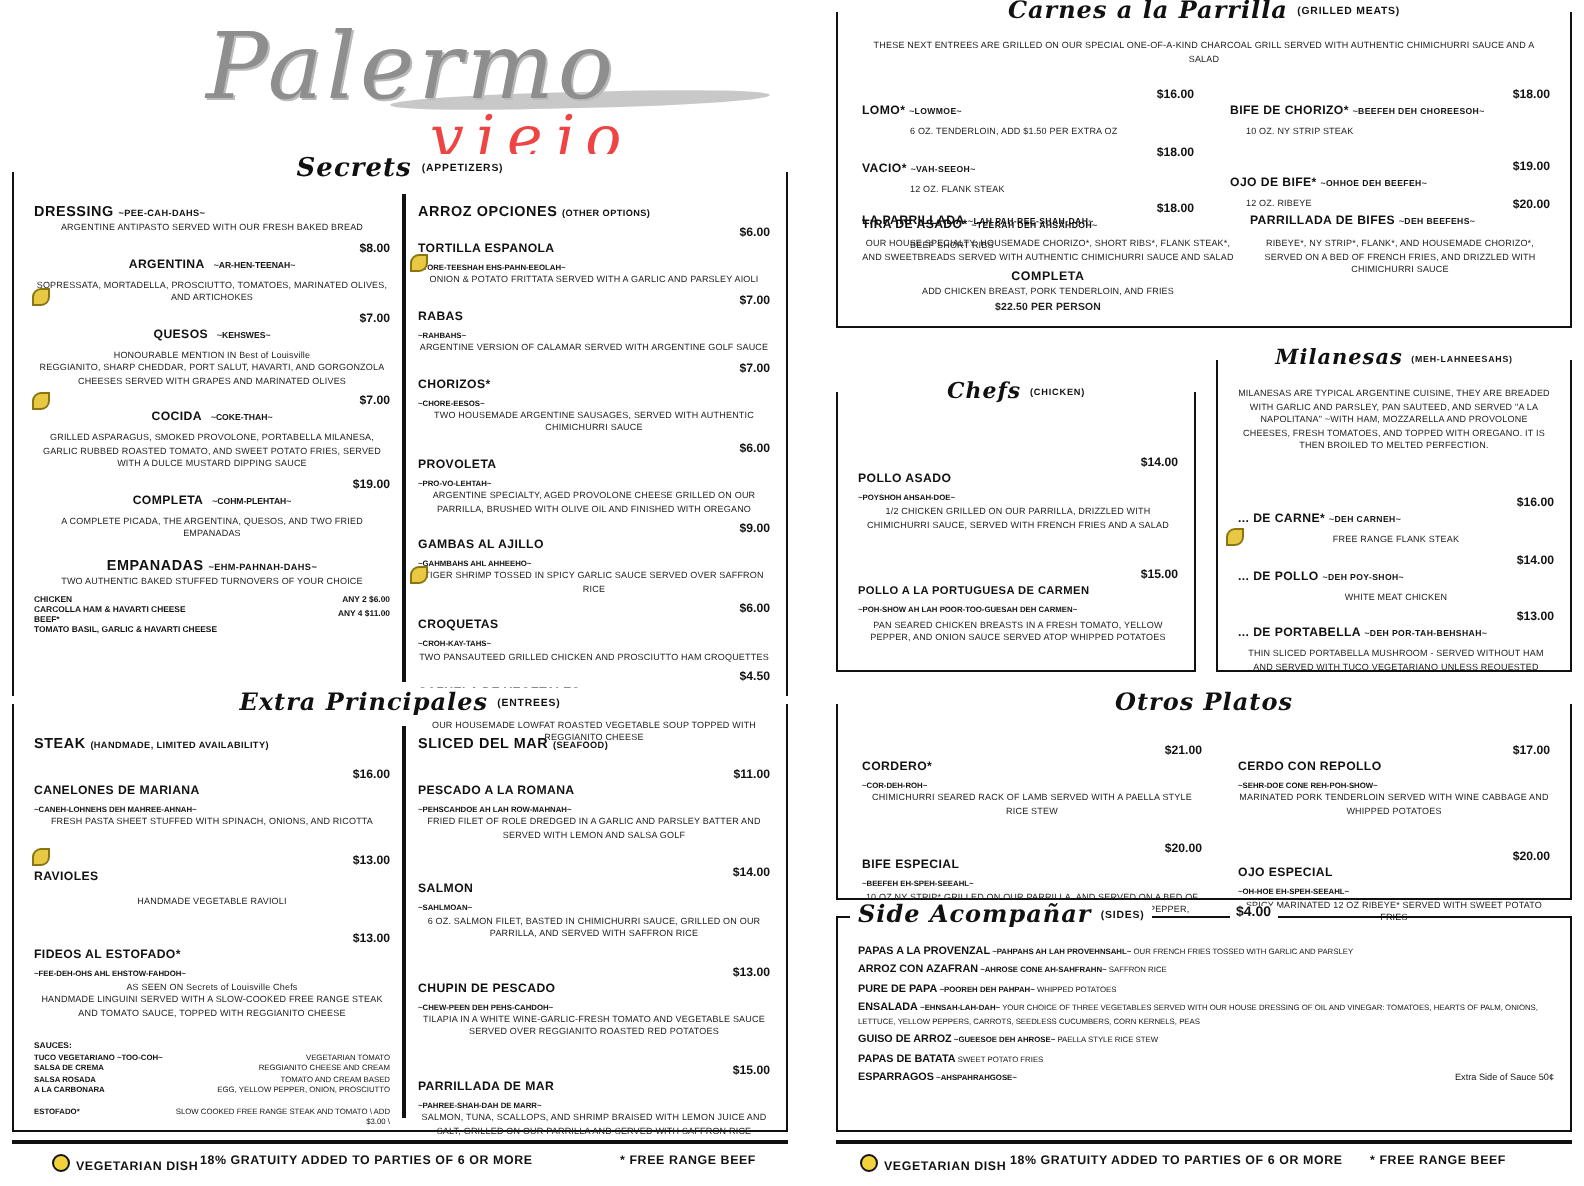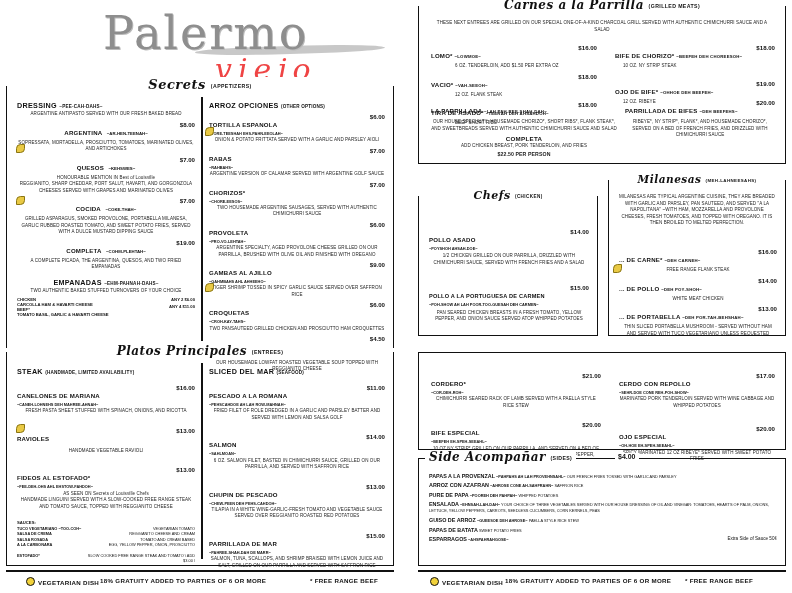--- a/index.html
+++ b/index.html
@@ -56,20 +56,21 @@
   }
   .idesc.center{text-align:center;}
   .center{text-align:center;}
 
   
   .logo{
     position:absolute;left:95px;top:2px;width:290px;height:88px;
   }
   .logo .palermo{
     font-family:"DejaVu Serif", serif;
+    font-style:italic;
     font-size:46px;
     color:#8e8e8e;
     letter-spacing:2px;
     position:absolute;left:8px;top:4px;
     text-shadow:1px 1px 0 #bbb;
   }
   .logo .viejo{
     font-family:"DejaVu Serif", serif;
     font-style:italic;
     font-size:30px;
@@ -319,21 +320,21 @@
         <div class="iname" style="font-size:5.6px"><span>POLLO A LA PORTUGUESA DE CARMEN</span></div>
         <div class="iprice">$15.00</div>
         <div class="tiny bold">~POH-SHOW AH LAH POOR-TOO-GUESAH DEH CARMEN~</div>
         <div class="idesc center" style="margin-top:2px;">PAN SEARED CHICKEN BREASTS IN A FRESH TOMATO, YELLOW PEPPER, AND ONION SAUCE SERVED ATOP WHIPPED POTATOES</div>
       </div>
     </div>
   </div>
 
   <div class="panel" style="left:6px;top:352px;width:388px;height:214px;">
     <div class="sec-title" style="position:absolute;left:0;right:0;top:-9px;font-size:12px;background:#fff;">
-      <span>Platos Principales</span>
+      <span>Extra Principales</span>
       <span class="sub">(ENTREES)</span>
     </div>
 
     <div class="colwrap" style="left:10px;top:14px;width:178px;">
       <div class="cat" style="margin-top:0;">
         <span>STEAK</span> <span class="sub">(HANDMADE, LIMITED AVAILABILITY)</span>
       </div>
       <div class="item" style="margin-top:8px;">
         <div class="iname"><span>CANELONES DE MARIANA</span></div>
         <div class="iprice">$16.00</div>
@@ -406,20 +407,23 @@
         <div class="iprice">$15.00</div>
         <div class="tiny bold">~PAHREE-SHAH-DAH DE MARR~</div>
         <div class="idesc center">SALMON, TUNA, SCALLOPS, AND SHRIMP BRAISED WITH LEMON JUICE AND SALT, GRILLED ON OUR PARRILLA AND SERVED WITH SAFFRON RICE</div>
       </div>
     </div>
 
     <div class="divider-v" style="left:194px;top:10px;height:196px;"></div>
   </div>
 
   <div class="panel" style="left:418px;top:352px;width:368px;height:98px;">
+    <div class="sec-title" style="position:absolute;left:0;right:0;top:-9px;font-size:12px;background:#fff;">
+      <span>Otros Platos</span>
+    </div>
     <div class="colwrap" style="left:12px;top:16px;width:170px;">
       <div class="item">
         <div class="iname"><span>CORDERO*</span></div>
         <div class="iprice">$21.00</div>
         <div class="tiny bold">~COR-DEH-ROH~</div>
         <div class="idesc center">CHIMICHURRI SEARED RACK OF LAMB SERVED WITH A PAELLA STYLE RICE STEW</div>
       </div>
       <div class="item" style="margin-top:12px;">
         <div class="iname"><span>BIFE ESPECIAL</span></div>
         <div class="iprice">$20.00</div>

